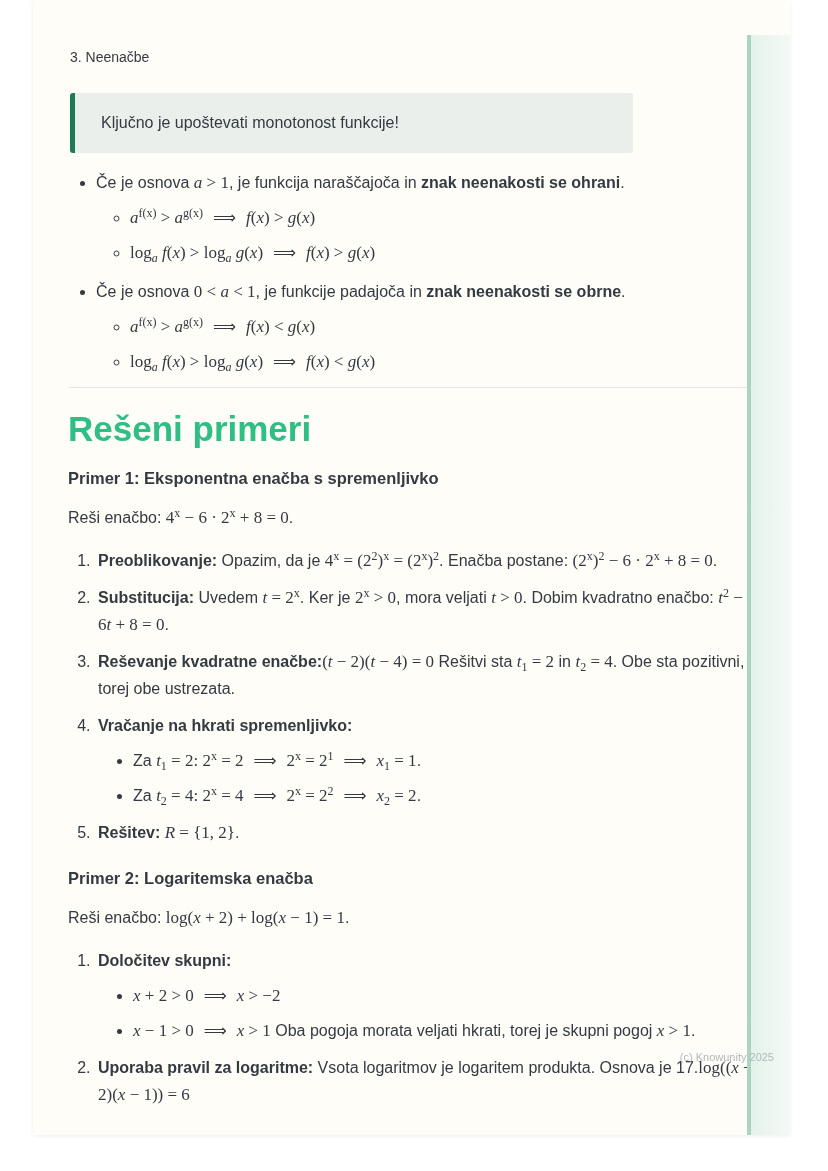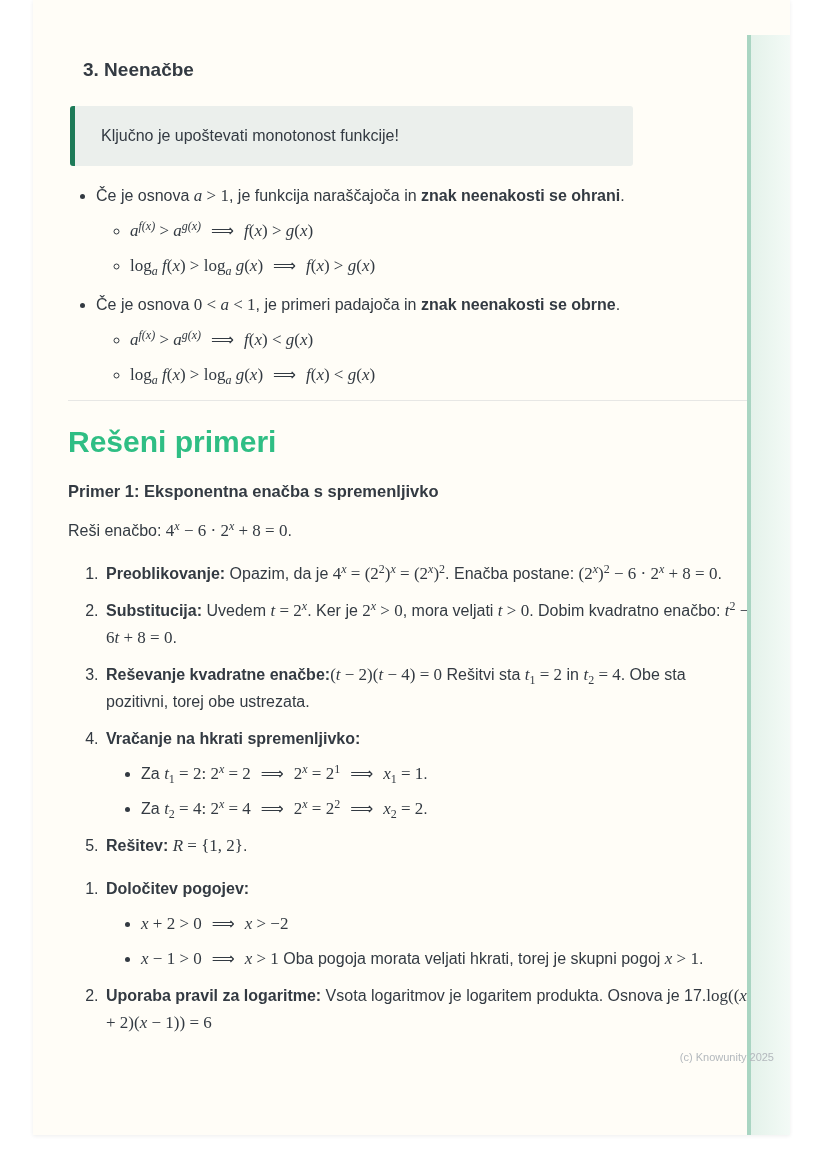--- a/index.html
+++ b/index.html
@@ -21,51 +21,51 @@
     font-size:16px;line-height:27px;
     overflow:hidden;
   }
   .page{
     position:absolute;left:33px;top:0;width:757px;height:1135px;
     background:var(--page-bg,#fffdf7);
     box-shadow:0 1px 4px rgba(0,0,0,0.07);
     overflow:hidden;
   }
   .content{padding:43px 30px 0 35px;}
-  .doc-title{font-size:19px;line-height:24px;font-weight:700;margin:15px;}
+  .doc-title{font-size:14px;line-height:24px;font-weight:400;margin:2px;}
   .callout{
     margin:24px 0 0 2px;width:563px;box-sizing:border-box;
     background:var(--callout-bg,#ebefec);
     border-left:5px solid var(--callout-bar,#1d7a58);
     border-radius:3px;
     padding:16px 18px 17px 26px;
   }
   .rules{list-style:disc;margin:16px 0 0;padding-left:28px;}
   .rules>li{margin:12px 0 12px;}
   .rule-subs{list-style:circle;margin:4px 0 0;padding-left:34px;}
   .rule-subs>li{margin:8px 0;}
   .divider{border:none;border-top:1px solid var(--divider,#e7e7e5);margin:12px 0 0;}
   .section-title{
     color:var(--accent-green,#2fbe84);
-    font-size:30px;line-height:34px;font-weight:700;margin:24px 0 0;
+    font-size:35px;line-height:34px;font-weight:700;margin:24px 0 0;
   }
   .example-heading{font-size:16.5px;line-height:24px;font-weight:700;margin:20px 0 0;}
   .intro{margin:14px 0 0;}
   .steps{margin:16px 0 0;padding-left:27px;}
-  .steps>li{margin:0 8px 10px;padding-left:3px;}
+  .steps>li{margin:0 0 10px;padding-left:3px;}
   .step-subs{list-style:disc;margin:4px 0 0;padding-left:35px;}
   .step-subs>li{margin:8px 0;padding-left:0;}
   
   .seg-b{font-weight:700;}
   .seg-m,.seg-i,.seg-sup,.seg-supi,.seg-sub,.seg-subi{
     font-family:"Liberation Serif","DejaVu Serif",serif;font-size:17px;
   }
   .seg-i{font-style:italic;}
   .seg-sup,.seg-supi{font-size:12px;vertical-align:super;line-height:0;}
-  .seg-supi{font-style:italic;}
+  .seg-supi{}
   .seg-sub,.seg-subi{font-size:12px;vertical-align:sub;line-height:0;}
   .seg-subi{font-style:italic;}
   .seg-arr{font-family:"DejaVu Sans",sans-serif;padding:0 10px;font-size:16px;}
   .strip{
     position:absolute;top:35px;right:0;width:43px;height:1100px;box-sizing:border-box;
     border-left:4px solid var(--strip-line,#a9d5c2);
     background:linear-gradient(90deg,var(--strip-bg,#e4f2ea),#f3faf6);
     z-index:1;
   }
   .footer{
@@ -87,21 +87,21 @@
 
     <ul class="rules">
       <li>
         <div><span class="seg-p">Če je osnova </span><span class="seg-i">a</span><span class="seg-m"> &gt; 1</span><span class="seg-p">, je funkcija naraščajoča in </span><span class="seg-b">znak neenakosti se ohrani</span><span class="seg-p">.</span></div>
         <ul class="rule-subs">
           <li><span class="seg-i">a</span><span class="seg-supi">f(x)</span><span class="seg-m"> &gt; </span><span class="seg-i">a</span><span class="seg-supi">g(x)</span><span class="seg-arr">⟹</span><span class="seg-i">f</span><span class="seg-m">(</span><span class="seg-i">x</span><span class="seg-m">) &gt; </span><span class="seg-i">g</span><span class="seg-m">(</span><span class="seg-i">x</span><span class="seg-m">)</span></li>
           <li><span class="seg-m">log</span><span class="seg-subi">a</span><span class="seg-m"> </span><span class="seg-i">f</span><span class="seg-m">(</span><span class="seg-i">x</span><span class="seg-m">) &gt; log</span><span class="seg-subi">a</span><span class="seg-m"> </span><span class="seg-i">g</span><span class="seg-m">(</span><span class="seg-i">x</span><span class="seg-m">)</span><span class="seg-arr">⟹</span><span class="seg-i">f</span><span class="seg-m">(</span><span class="seg-i">x</span><span class="seg-m">) &gt; </span><span class="seg-i">g</span><span class="seg-m">(</span><span class="seg-i">x</span><span class="seg-m">)</span></li>
         </ul>
       </li>
       <li>
-        <div><span class="seg-p">Če je osnova </span><span class="seg-m">0 &lt; </span><span class="seg-i">a</span><span class="seg-m"> &lt; 1</span><span class="seg-p">, je primeri padajoča in </span><span class="seg-b">znak neenakosti se obrne</span><span class="seg-p">.</span></div>
+        <div><span class="seg-p">Če je osnova </span><span class="seg-m">0 &lt; </span><span class="seg-i">a</span><span class="seg-m"> &lt; 1</span><span class="seg-p">, je funkcije padajoča in </span><span class="seg-b">znak neenakosti se obrne</span><span class="seg-p">.</span></div>
         <ul class="rule-subs">
           <li><span class="seg-i">a</span><span class="seg-supi">f(x)</span><span class="seg-m"> &gt; </span><span class="seg-i">a</span><span class="seg-supi">g(x)</span><span class="seg-arr">⟹</span><span class="seg-i">f</span><span class="seg-m">(</span><span class="seg-i">x</span><span class="seg-m">) &lt; </span><span class="seg-i">g</span><span class="seg-m">(</span><span class="seg-i">x</span><span class="seg-m">)</span></li>
           <li><span class="seg-m">log</span><span class="seg-subi">a</span><span class="seg-m"> </span><span class="seg-i">f</span><span class="seg-m">(</span><span class="seg-i">x</span><span class="seg-m">) &gt; log</span><span class="seg-subi">a</span><span class="seg-m"> </span><span class="seg-i">g</span><span class="seg-m">(</span><span class="seg-i">x</span><span class="seg-m">)</span><span class="seg-arr">⟹</span><span class="seg-i">f</span><span class="seg-m">(</span><span class="seg-i">x</span><span class="seg-m">) &lt; </span><span class="seg-i">g</span><span class="seg-m">(</span><span class="seg-i">x</span><span class="seg-m">)</span></li>
         </ul>
       </li>
     </ul>
 
     <hr class="divider">
 
     <h1 class="section-title">Rešeni primeri</h1>
@@ -124,24 +124,26 @@
         <ul class="step-subs">
           <li><span class="seg-p">Za </span><span class="seg-i">t</span><span class="seg-sub">1</span><span class="seg-m"> = 2: 2</span><span class="seg-supi">x</span><span class="seg-m"> = 2</span><span class="seg-arr">⟹</span><span class="seg-m">2</span><span class="seg-supi">x</span><span class="seg-m"> = 2</span><span class="seg-sup">1</span><span class="seg-arr">⟹</span><span class="seg-i">x</span><span class="seg-sub">1</span><span class="seg-m"> = 1</span><span class="seg-p">.</span></li>
           <li><span class="seg-p">Za </span><span class="seg-i">t</span><span class="seg-sub">2</span><span class="seg-m"> = 4: 2</span><span class="seg-supi">x</span><span class="seg-m"> = 4</span><span class="seg-arr">⟹</span><span class="seg-m">2</span><span class="seg-supi">x</span><span class="seg-m"> = 2</span><span class="seg-sup">2</span><span class="seg-arr">⟹</span><span class="seg-i">x</span><span class="seg-sub">2</span><span class="seg-m"> = 2</span><span class="seg-p">.</span></li>
         </ul>
       </li>
       <li>
         <span><span class="seg-b">Rešitev:</span><span class="seg-p"> </span><span class="seg-i">R</span><span class="seg-m"> = {1, 2}</span><span class="seg-p">.</span></span>
       </li>
     </ol>
 
+    <h3 class="example-heading">Primer 2: Logaritemska enačba</h3>
+    <p class="intro"><span class="seg-p">Reši enačbo: </span><span class="seg-m">log(</span><span class="seg-i">x</span><span class="seg-m"> + 2) + log(</span><span class="seg-i">x</span><span class="seg-m"> − 1) = 1</span><span class="seg-p">.</span></p>
 
     <ol class="steps">
       <li>
-        <span><span class="seg-b">Določitev pogojev:</span></span>
+        <span><span class="seg-b">Določitev skupni:</span></span>
         <ul class="step-subs">
           <li><span class="seg-i">x</span><span class="seg-m"> + 2 &gt; 0</span><span class="seg-arr">⟹</span><span class="seg-i">x</span><span class="seg-m"> &gt; −2</span></li>
           <li><span class="seg-i">x</span><span class="seg-m"> − 1 &gt; 0</span><span class="seg-arr">⟹</span><span class="seg-i">x</span><span class="seg-m"> &gt; 1</span><span class="seg-p"> Oba pogoja morata veljati hkrati, torej je skupni pogoj </span><span class="seg-i">x</span><span class="seg-m"> &gt; 1</span><span class="seg-p">.</span></li>
         </ul>
       </li>
       <li>
         <span><span class="seg-b">Uporaba pravil za logaritme:</span><span class="seg-p"> Vsota logaritmov je logaritem produkta. Osnova je 17.</span><span class="seg-m">log((</span><span class="seg-i">x</span><span class="seg-m"> + 2)(</span><span class="seg-i">x</span><span class="seg-m"> − 1)) = 6</span></span>
       </li>
     </ol>
 

